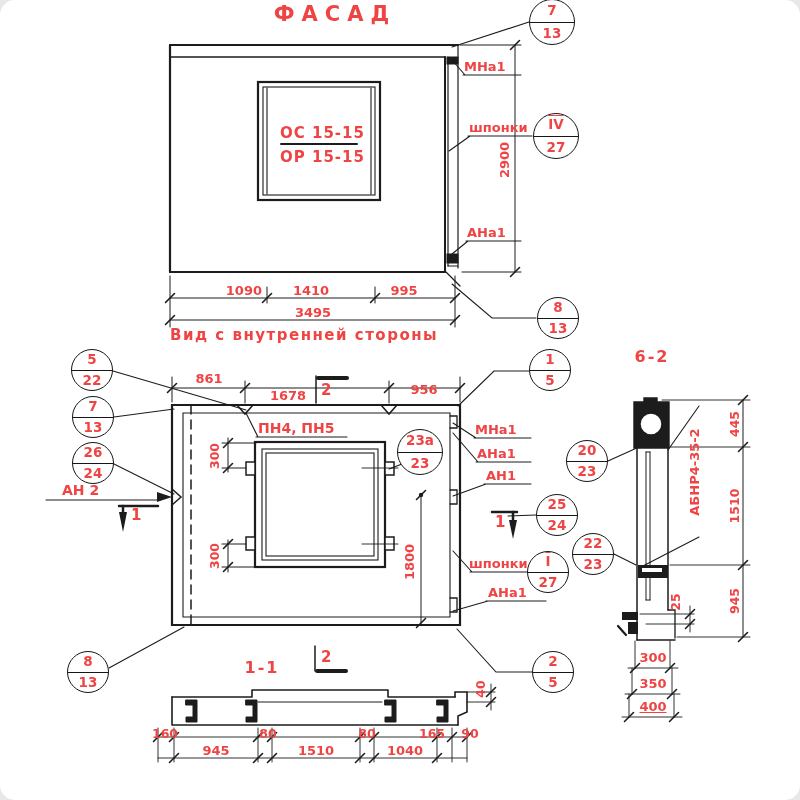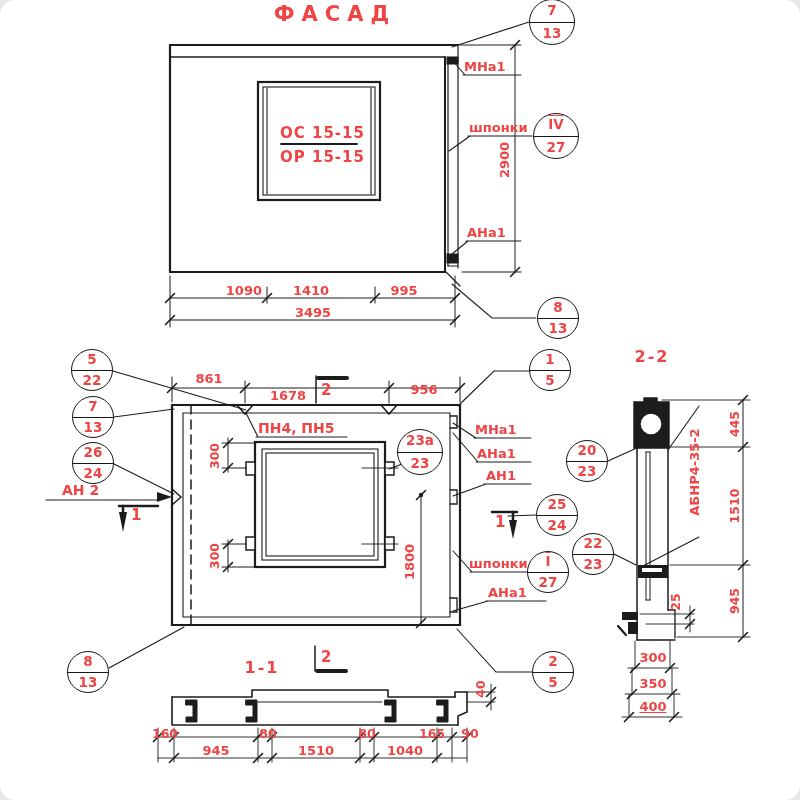--- a/index.html
+++ b/index.html
@@ -228,20 +228,21 @@
   <div class="lbl c t15" style="left:280px;top:124px;width:78px;">ОС 15-15</div>
   <div class="lbl c t15" style="left:280px;top:148px;width:78px;">ОР 15-15</div>
   <div class="lbl t13" style="left:464px;top:59px;">МНа1</div>
   <div class="lbl t13" style="left:469px;top:120px;">шпонки</div>
   <div class="lbl t13" style="left:467px;top:225px;">АНа1</div>
   <div class="vt t13" style="left:474px;top:151px;width:60px;">2900</div>
   <div class="lbl c t13" style="left:206px;top:283px;width:56px;text-align:right;">1090</div>
   <div class="lbl c t13" style="left:283px;top:283px;width:56px;">1410</div>
   <div class="lbl c t13" style="left:378px;top:283px;width:52px;">995</div>
   <div class="lbl c t13" style="left:285px;top:305px;width:56px;">3495</div>
+  <div class="lbl t15" style="left:170px;top:326px;width:265px;letter-spacing:1.5px;">Вид с внутренней стороны</div>
 
   <div class="lbl c t13" style="left:185px;top:371px;width:48px;">861</div>
   <div class="lbl c t13" style="left:262px;top:388px;width:52px;">1678</div>
   <div class="lbl c t13" style="left:400px;top:382px;width:48px;">956</div>
   <div class="lbl t15" style="left:321px;top:381px;">2</div>
   <div class="lbl t14" style="left:258px;top:420px;">ПН4, ПН5</div>
   <div class="vt t12" style="left:184px;top:447px;width:60px;">300</div>
   <div class="vt t12" style="left:184px;top:547px;width:60px;">300</div>
   <div class="vt t13" style="left:379px;top:553px;width:60px;">1800</div>
   <div class="lbl t14" style="left:62px;top:482px;">АН 2</div>
@@ -258,21 +259,21 @@
   <div class="lbl c t12" style="left:147px;top:726px;width:36px;">160</div>
   <div class="lbl c t12" style="left:250px;top:726px;width:36px;">80</div>
   <div class="lbl c t12" style="left:349px;top:726px;width:36px;">80</div>
   <div class="lbl c t12" style="left:413px;top:726px;width:38px;">165</div>
   <div class="lbl c t12" style="left:452px;top:726px;width:36px;">90</div>
   <div class="lbl c t13" style="left:198px;top:743px;width:36px;">945</div>
   <div class="lbl c t13" style="left:295px;top:743px;width:42px;">1510</div>
   <div class="lbl c t13" style="left:384px;top:743px;width:42px;">1040</div>
   <div class="vt t12" style="left:450px;top:680px;width:60px;">40</div>
 
-  <div class="lbl c t16" style="left:626px;top:347px;width:52px;">2-2</div>
+  <div class="lbl c t16" style="left:626px;top:347px;width:52px;">6-2</div>
   <div class="vt t13" style="left:639px;top:463px;width:110px;">АБНР4-35-2</div>
   <div class="vt t12" style="left:704px;top:415px;width:60px;">445</div>
   <div class="vt t12" style="left:704px;top:497px;width:60px;">1510</div>
   <div class="vt t12" style="left:704px;top:592px;width:60px;">945</div>
   <div class="vt t12" style="left:647px;top:593px;width:56px;">25</div>
   <div class="lbl c t13" style="left:634px;top:650px;width:38px;">300</div>
   <div class="lbl c t13" style="left:634px;top:676px;width:38px;">350</div>
   <div class="lbl c t13" style="left:634px;top:699px;width:38px;text-decoration:underline;">400</div>
 
   <div class="callout big" style="left:529px;top:-1px;">

